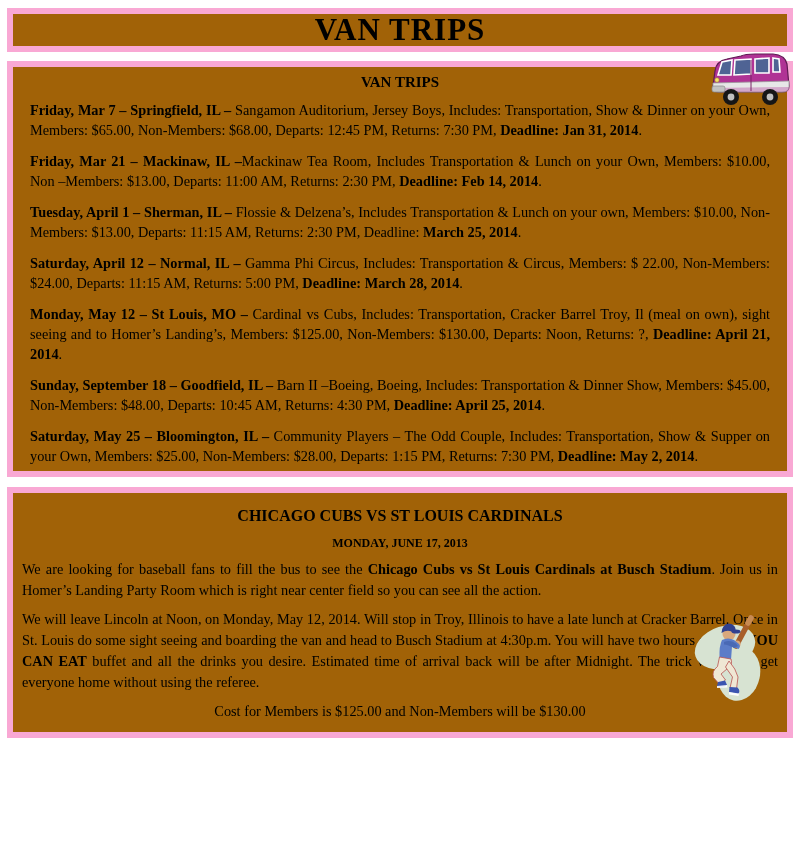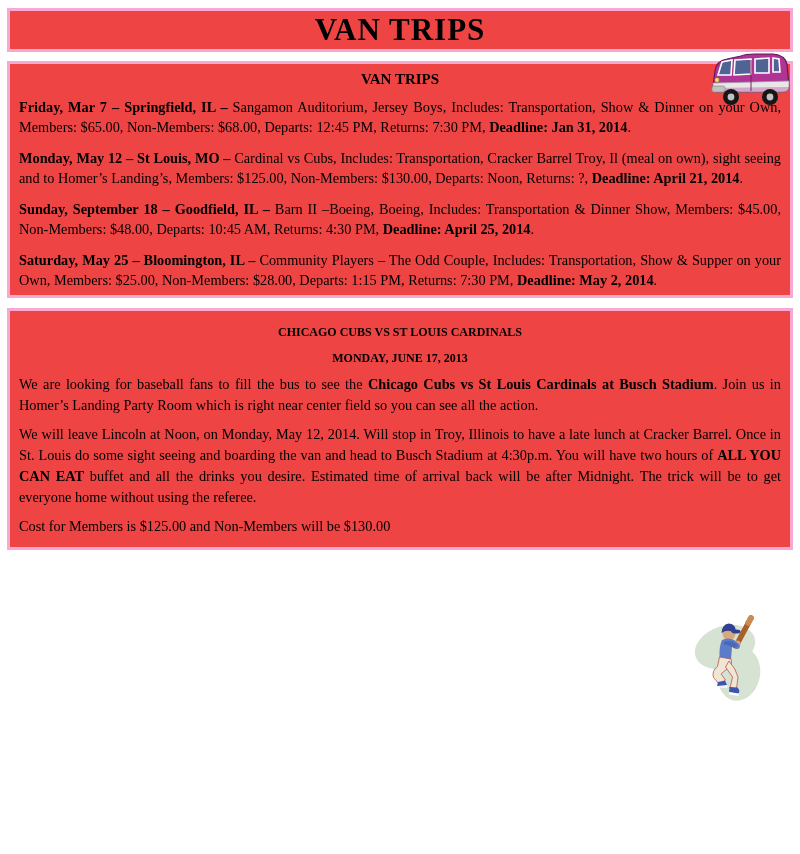--- a/index.html
+++ b/index.html
@@ -1,47 +1,50 @@
 <!DOCTYPE html>
 <html><head>
 <meta charset="utf-8">
 <style>
   html, body { margin:0; padding:0; }
   body {
     width:800px; height:854px; position:relative; overflow:hidden;
     background:#ffffff; color:#000;
     font-family:"Liberation Serif", "DejaVu Serif", serif;
   }
-  .box { border:3px solid #f9a8d4; margin:0 7px; background:#ef4444; box-sizing:border-box; }
+  .box { border:6px solid #f9a8d4; margin:0 7px; background:#a16207; box-sizing:border-box; }
   .title-box { margin-top:8px; height:44px; display:flex; align-items:center; justify-content:center; }
   .page-title { font-size:31px; font-weight:bold; letter-spacing:1px; margin:0; }
   .main-box { margin-top:9px; padding:5px 9px 2px; }
   .section-heading { text-align:center; font-weight:bold; font-size:15px; margin:2px 0 9px; }
-  .trip { text-align:justify; font-size:14.3px; line-height:20px; margin:0 0 11px; }
+  .trip { text-align:justify; font-size:14.3px; line-height:20px; margin:0 8px 11px; }
   .trip:last-child { margin-bottom:3px; }
   .cubs-box { margin-top:10px; padding:12px 9px 12px; }
-  .cubs-title { text-align:center; font-weight:bold; font-size:12px; margin:2px 0 0; }
+  .cubs-title { text-align:center; font-weight:bold; font-size:16px; margin:2px 0 0; }
   .cubs-date  { text-align:center; font-weight:bold; font-size:12px; margin:11px 0 2px; }
   .cubs-p { text-align:justify; font-size:14.3px; line-height:21px; margin:8px 0 0; }
-  .cost-line { font-size:14.3px; margin:10px 0 0; }
+  .cost-line { text-align:center; font-size:14.3px; margin:10px 0 0; }
   .van-clip { position:absolute; top:50px; left:710px; width:83px; height:58px; z-index:5; }
   .player-clip { position:absolute; top:613px; left:680px; width:98px; height:96px; z-index:5; }
   b { font-weight:bold; }
 </style>
 </head>
 <body>
 
 <div class="box title-box">
   <h1 class="page-title">VAN TRIPS</h1>
 </div>
 
 <div class="box main-box">
   <div class="section-heading">VAN TRIPS</div>
   <div>
       <p class="trip"><b>Friday, Mar 7 – Springfield, IL – </b><span>Sangamon Auditorium, Jersey Boys, Includes: Transportation, Show &amp; Dinner on your Own, Members: $65.00, Non-Members: $68.00, Departs: 12:45 PM, Returns: 7:30 PM, </span><b>Deadline: Jan 31, 2014</b><span>.</span></p>
+      <p class="trip"><b>Friday, Mar 21 – Mackinaw, IL –</b><span>Mackinaw Tea Room, Includes Transportation &amp; Lunch on your Own, Members: $10.00, Non –Members: $13.00, Departs: 11:00 AM, Returns: 2:30 PM, </span><b>Deadline: Feb 14, 2014</b><span>.</span></p>
+      <p class="trip"><b>Tuesday, April 1 – Sherman, IL – </b><span>Flossie &amp; Delzena’s, Includes Transportation &amp; Lunch on your own, Members: $10.00, Non-Members: $13.00, Departs: 11:15 AM, Returns: 2:30 PM, Deadline: </span><b>March 25, 2014</b><span>.</span></p>
+      <p class="trip"><b>Saturday, April 12 – Normal, IL – </b><span>Gamma Phi Circus, Includes: Transportation &amp; Circus, Members: $ 22.00, Non-Members: $24.00, Departs: 11:15 AM, Returns: 5:00 PM, </span><b>Deadline: March 28, 2014</b><span>.</span></p>
       <p class="trip"><b>Monday, May 12 – St Louis, MO – </b><span>Cardinal vs Cubs, Includes: Transportation, Cracker Barrel Troy, Il (meal on own), sight seeing and to Homer’s Landing’s, Members: $125.00, Non-Members: $130.00, Departs: Noon, Returns: ?, </span><b>Deadline: April 21, 2014</b><span>.</span></p>
       <p class="trip"><b>Sunday, September 18 – Goodfield, IL – </b><span>Barn II –Boeing, Boeing, Includes: Transportation &amp; Dinner Show, Members: $45.00, Non-Members: $48.00, Departs: 10:45 AM, Returns: 4:30 PM, </span><b>Deadline: April 25, 2014</b><span>.</span></p>
       <p class="trip"><b>Saturday, May 25 – Bloomington, IL – </b><span>Community Players – The Odd Couple, Includes: Transportation, Show &amp; Supper on your Own, Members: $25.00, Non-Members: $28.00, Departs: 1:15 PM, Returns: 7:30 PM, </span><b>Deadline: May 2, 2014</b><span>.</span></p>
     </div>
 </div>
 
 <div class="box cubs-box">
   <div class="cubs-title">CHICAGO CUBS VS ST LOUIS CARDINALS</div>
   <div class="cubs-date">MONDAY, JUNE 17, 2013</div>
   <div>

